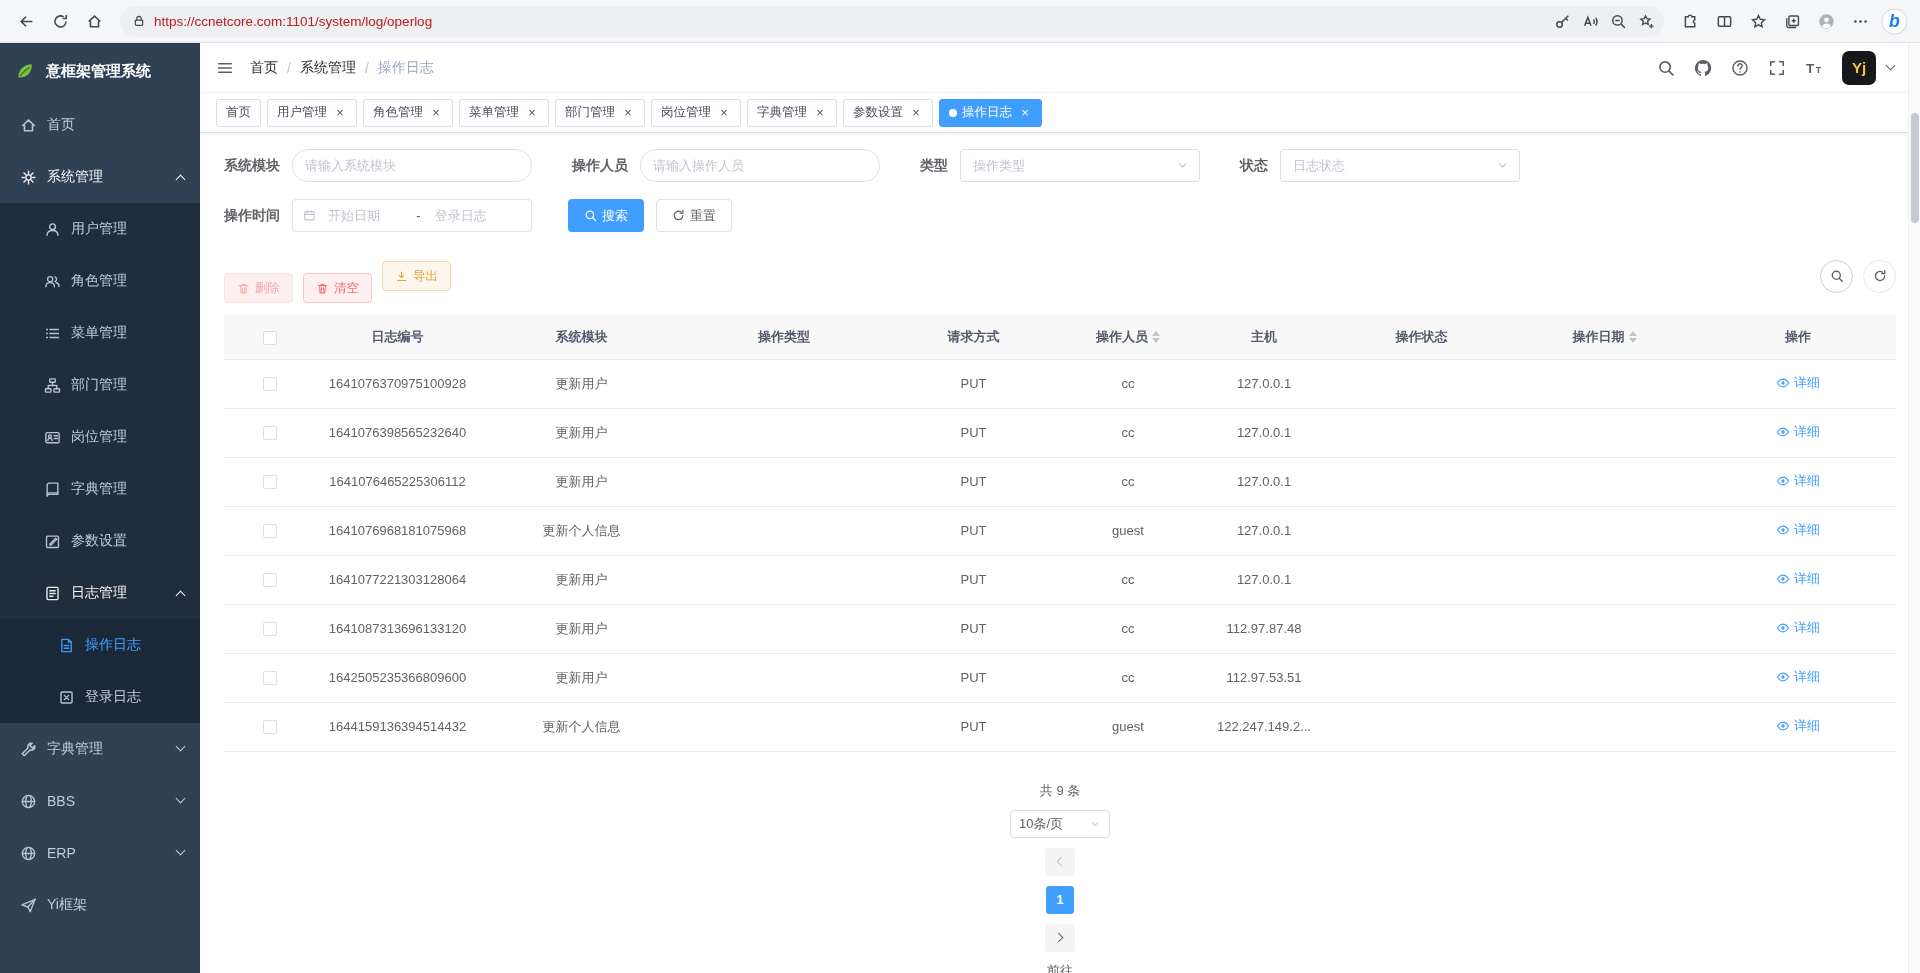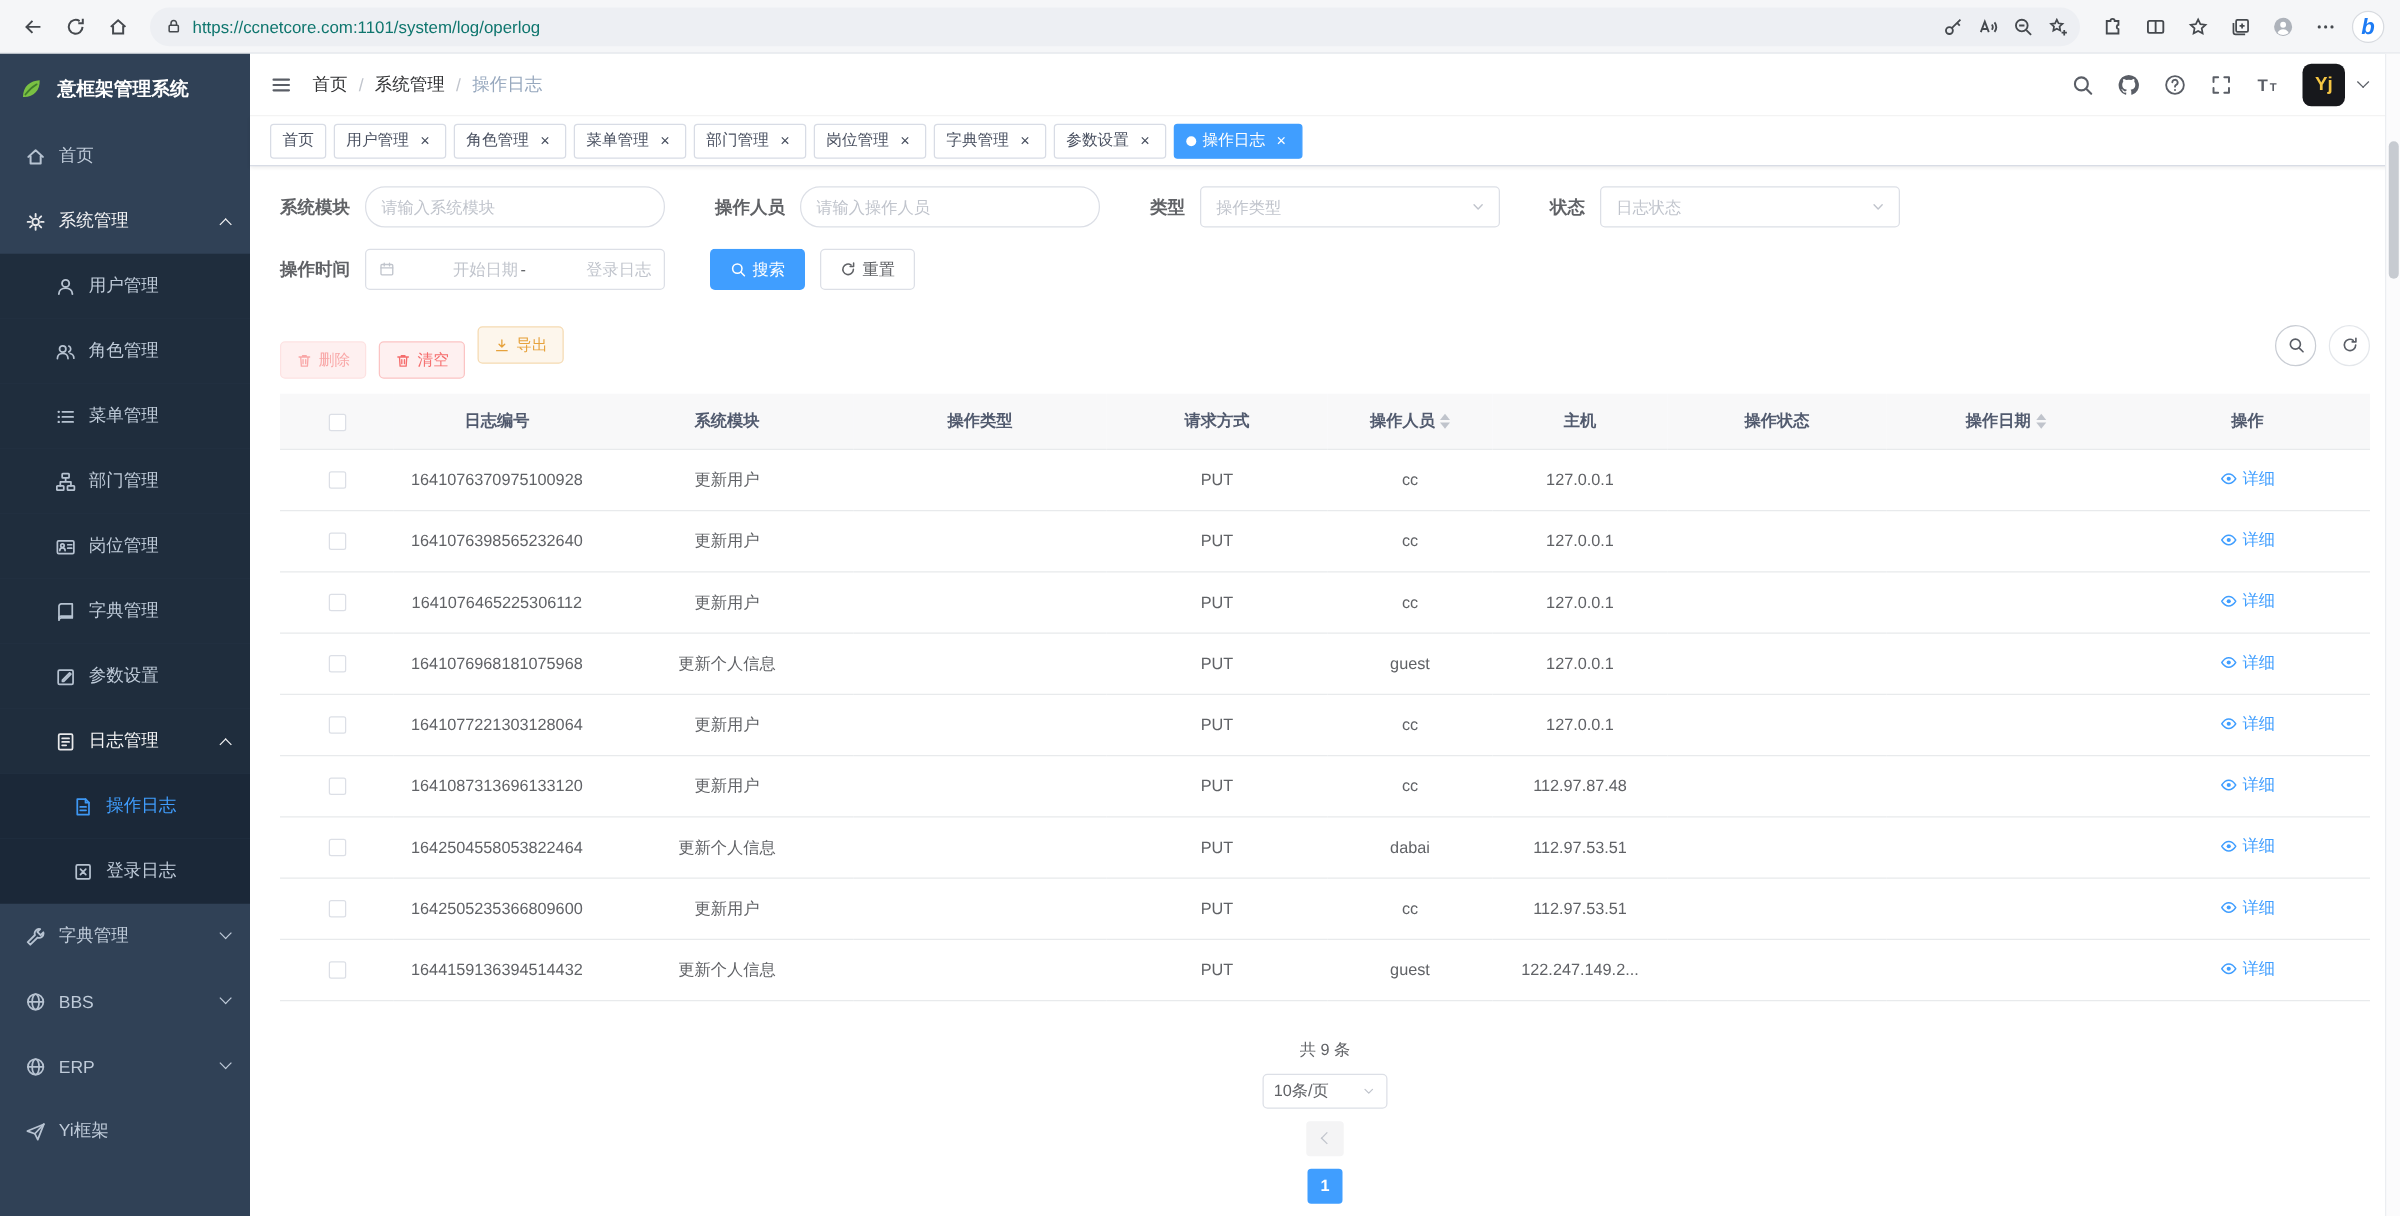--- a/index.html
+++ b/index.html
@@ -9,21 +9,21 @@
 
   
   .browser-bar{height:43px;display:flex;align-items:center;gap:2px;padding:0 10px;
                background:#f5f6f8;border-bottom:1px solid #dfe2e7;}
   .b-icon{width:32px;height:32px;min-width:32px;display:inline-flex;align-items:center;
           justify-content:center;border-radius:6px;color:#45494e;cursor:pointer;}
   .b-icon svg{width:17px;height:17px;}
   .address-bar{flex:1;height:31px;margin:0 8px;background:#edeff3;border-radius:16px;
                display:flex;align-items:center;gap:8px;padding:0 4px 0 12px;min-width:0;cursor:text;}
   .address-bar .icon.lock{width:14px;height:14px;color:#45494e;}
-  .url{font-size:13.5px;color:#0f766e;white-space:nowrap;overflow:hidden;}
+  .url{font-size:13.5px;color:#b91c1c;white-space:nowrap;overflow:hidden;}
   .addr-right{margin-left:auto;display:flex;align-items:center;gap:0;}
   .addr-right .b-icon{width:28px;height:28px;min-width:28px;}
   .b-cluster{display:flex;align-items:center;gap:2px;}
   [data-name="copilot-icon"] svg{width:27px;height:27px;}
 
   .icon{display:inline-flex;width:16px;height:16px;flex:none;}
   .icon svg{width:100%;height:100%;display:block;stroke-linecap:round;stroke-linejoin:round;}
   .icon.xs{width:13px;height:13px;}
   .icon.md{width:18px;height:18px;}
 
@@ -88,21 +88,21 @@
   .f-input{width:240px;height:33px;border:1px solid #dcdfe6;border-radius:16px;padding:0 12px;
            font-size:13px;color:#15803d;outline:none;font-family:inherit;background:#fff;}
   .f-input::placeholder{color:#c0c4cc;}
   .f-select{width:240px;height:33px;border:1px solid #dcdfe6;border-radius:4px;display:flex;
             align-items:center;justify-content:space-between;padding:0 10px 0 12px;font-size:13px;
             color:#c0c4cc;cursor:pointer;background:#fff;}
   .f-select .icon{color:#c0c4cc;}
   .f-date{width:240px;height:33px;border:1px solid #dcdfe6;border-radius:4px;display:flex;
           align-items:center;padding:0 10px;font-size:13px;color:#c0c4cc;background:#fff;cursor:pointer;}
   .f-date .icon{color:#c0c4cc;}
-  .f-date .ph{flex:1;text-align:right;margin-left:12px;}
+  .f-date .ph{flex:1;text-align:left;margin-left:12px;}
   .f-date .dsep{color:#606266;padding:0 2px;}
 
   .btn{height:33px;display:inline-flex;align-items:center;gap:5px;padding:0 15px;border-radius:4px;
        font-size:13px;border:1px solid transparent;cursor:pointer;font-family:inherit;background:#fff;}
   .btn .icon{width:13px;height:13px;}
   .btn-primary{background:#409eff;color:#fff;}
   .btn-default{border-color:#dcdfe6;color:#606266;}
   .row2-btns{display:flex;gap:12px;margin-left:-4px;}
 
   .table-toolbar{display:flex;align-items:center;gap:10px;margin-bottom:12px;}
@@ -929,42 +929,20 @@
                       <svg viewBox="0 0 16 16" fill="none" stroke="currentColor" stroke-width="1.3">
                         <path d="M1.6 8C3.6 4.9 5.7 3.6 8 3.6s4.4 1.3 6.4 4.4c-2 3.1-4.1 4.4-6.4 4.4S3.6 11.1 1.6 8Z"></path>
                         <circle cx="8" cy="8" r="1.9" fill="currentColor" stroke="none"></circle>
                       </svg>
                     </span>
                     <span data-name="detail-link-label">详细</span>
                   </a>
                 </td>
               </tr>
 
-              <tr data-name="table-row">
-                <td><span class="cbx" data-name="row-checkbox"></span></td>
-                <td data-name="cell-log-id">1642504558053822464</td>
-                <td data-name="cell-module">更新个人信息</td>
-                <td data-name="cell-op-type"></td>
-                <td data-name="cell-method">PUT</td>
-                <td data-name="cell-operator">dabai</td>
-                <td data-name="cell-host">112.97.53.51</td>
-                <td data-name="cell-status"></td>
-                <td data-name="cell-date"></td>
-                <td>
-                  <a class="detail-link" data-name="detail-link">
-                    <span class="icon" data-name="eye-icon">
-                      <svg viewBox="0 0 16 16" fill="none" stroke="currentColor" stroke-width="1.3">
-                        <path d="M1.6 8C3.6 4.9 5.7 3.6 8 3.6s4.4 1.3 6.4 4.4c-2 3.1-4.1 4.4-6.4 4.4S3.6 11.1 1.6 8Z"></path>
-                        <circle cx="8" cy="8" r="1.9" fill="currentColor" stroke="none"></circle>
-                      </svg>
-                    </span>
-                    <span data-name="detail-link-label">详细</span>
-                  </a>
-                </td>
-              </tr>
 
               <tr data-name="table-row">
                 <td><span class="cbx" data-name="row-checkbox"></span></td>
                 <td data-name="cell-log-id">1642505235366809600</td>
                 <td data-name="cell-module">更新用户</td>
                 <td data-name="cell-op-type"></td>
                 <td data-name="cell-method">PUT</td>
                 <td data-name="cell-operator">cc</td>
                 <td data-name="cell-host">112.97.53.51</td>
                 <td data-name="cell-status"></td>

